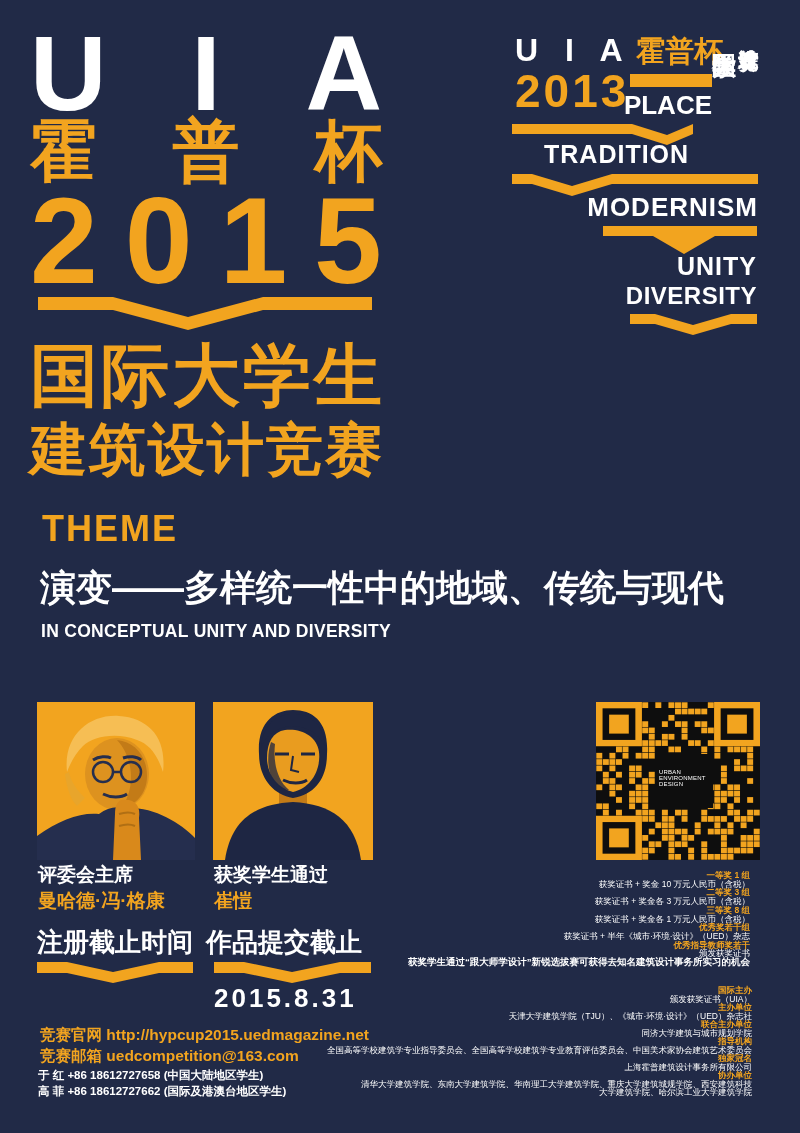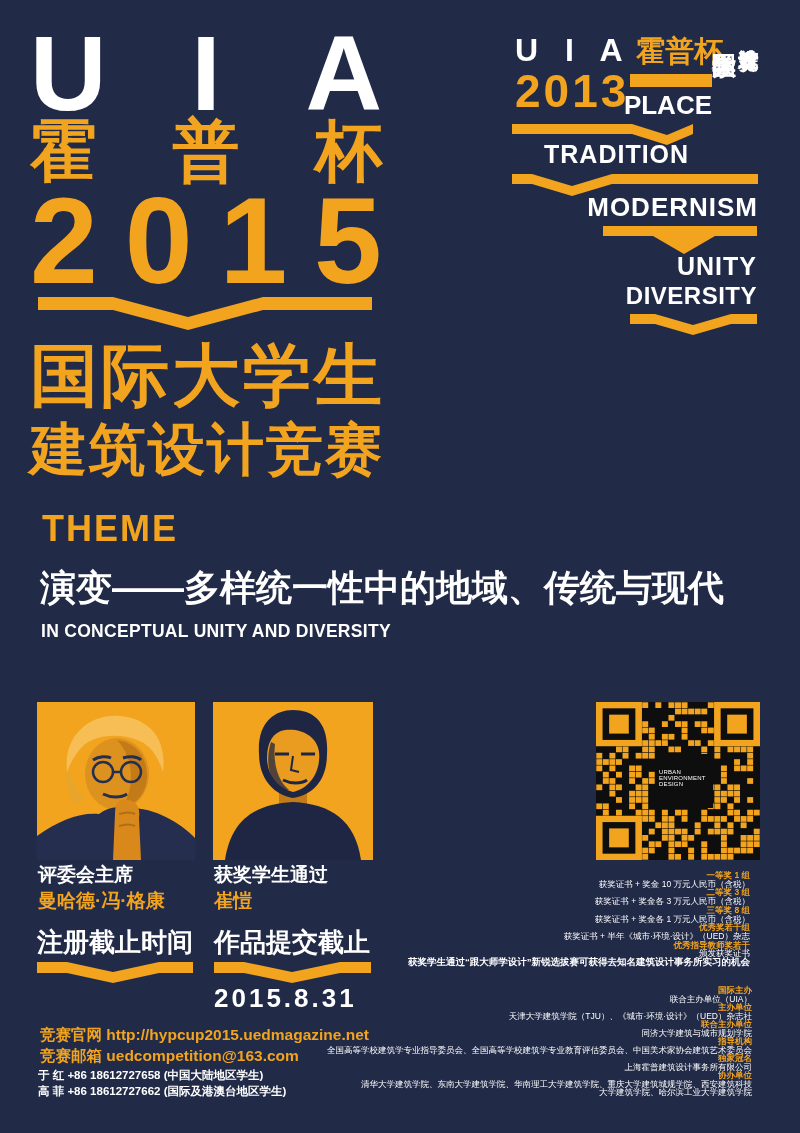--- a/index.html
+++ b/index.html
@@ -135,21 +135,21 @@
     <path d="M70,78 C78,82 88,82 94,78" stroke="#1E2643" stroke-width="3" fill="none"></path>
     <path d="M12,158 C18,118 42,102 80,100 C118,102 142,118 148,158 Z" fill="#1E2643"></path>
   </svg>
 
   <div class="abs" style="left:38px;top:865px;font-size:19px;line-height:1;">评委会主席</div>
   <div class="abs accent" style="left:38px;top:891px;font-size:19px;line-height:1;">曼哈德·冯·格康</div>
   <div class="abs" style="left:214px;top:865px;font-size:19px;line-height:1;">获奖学生通过</div>
   <div class="abs accent" style="left:214px;top:891px;font-size:19px;line-height:1;">崔愷</div>
 
   <div class="abs" style="left:37px;top:929px;font-size:26px;line-height:1;">注册截止时间</div>
-  <div class="abs" style="left:214px;top:929px;font-size:26px;line-height:1;">作品提交截止</div>
+  <div class="abs" style="left:206px;top:929px;font-size:26px;line-height:1;">作品提交截止</div>
   <svg class="abs ribbon" style="left:37px;top:962px;" width="156" height="21" viewBox="0 0 156 21">
     <polygon points="0,0 30,0 76,10 122,0 156,0 156,11 122,11 76,21 30,11 0,11"></polygon>
   </svg>
   <svg class="abs ribbon" style="left:214px;top:962px;" width="157" height="21" viewBox="0 0 157 21">
     <polygon points="0,0 30,0 78,10 126,0 157,0 157,11 126,11 78,21 30,11 0,11"></polygon>
   </svg>
   <div class="abs" style="left:214px;top:985px;font-size:26px;line-height:1;letter-spacing:3px;">2015.8.31</div>
 
   <div class="abs accent" style="left:40px;top:1025px;font-size:15.5px;line-height:1.35;white-space:nowrap;">
     <div>
@@ -394,21 +394,21 @@
     <div class="d">获奖证书 + 奖金各 1 万元人民币（含税）</div>
     <div class="t">优秀奖若干组</div>
     <div class="d">获奖证书 + 半年《城市·环境·设计》（UED）杂志</div>
     <div class="t">优秀指导教师奖若干</div>
     <div class="d">颁发获奖证书</div>
     <div style="color:var(--white);font-size:9.5px;font-weight:bold;white-space:nowrap;">获奖学生通过“跟大师学设计”新锐选拔赛可获得去知名建筑设计事务所实习的机会</div>
   </div>
 
   <div class="abs rightblock" style="right:48px;top:986px;font-size:8.5px;line-height:8.5px;">
     <div class="t">国际主办</div>
-    <div class="d">联合主办单位（UIA）</div>
+    <div class="d">颁发获奖证书（UIA）</div>
     <div class="t">主办单位</div>
     <div class="d">天津大学建筑学院（TJU）、《城市·环境·设计》（UED）杂志社</div>
     <div class="t">联合主办单位</div>
     <div class="d">同济大学建筑与城市规划学院</div>
     <div class="t">指导机构</div>
     <div class="d">全国高等学校建筑学专业指导委员会、全国高等学校建筑学专业教育评估委员会、中国美术家协会建筑艺术委员会</div>
     <div class="t">独家冠名</div>
     <div class="d">上海霍普建筑设计事务所有限公司</div>
     <div class="t">协办单位</div>
     <div class="d" style="white-space:normal;display:inline-block;max-width:392px;font-family:Liberation Serif, serif;">清华大学建筑学院、东南大学建筑学院、华南理工大学建筑学院、重庆大学建筑城规学院、西安建筑科技大学建筑学院、哈尔滨工业大学建筑学院</div>

